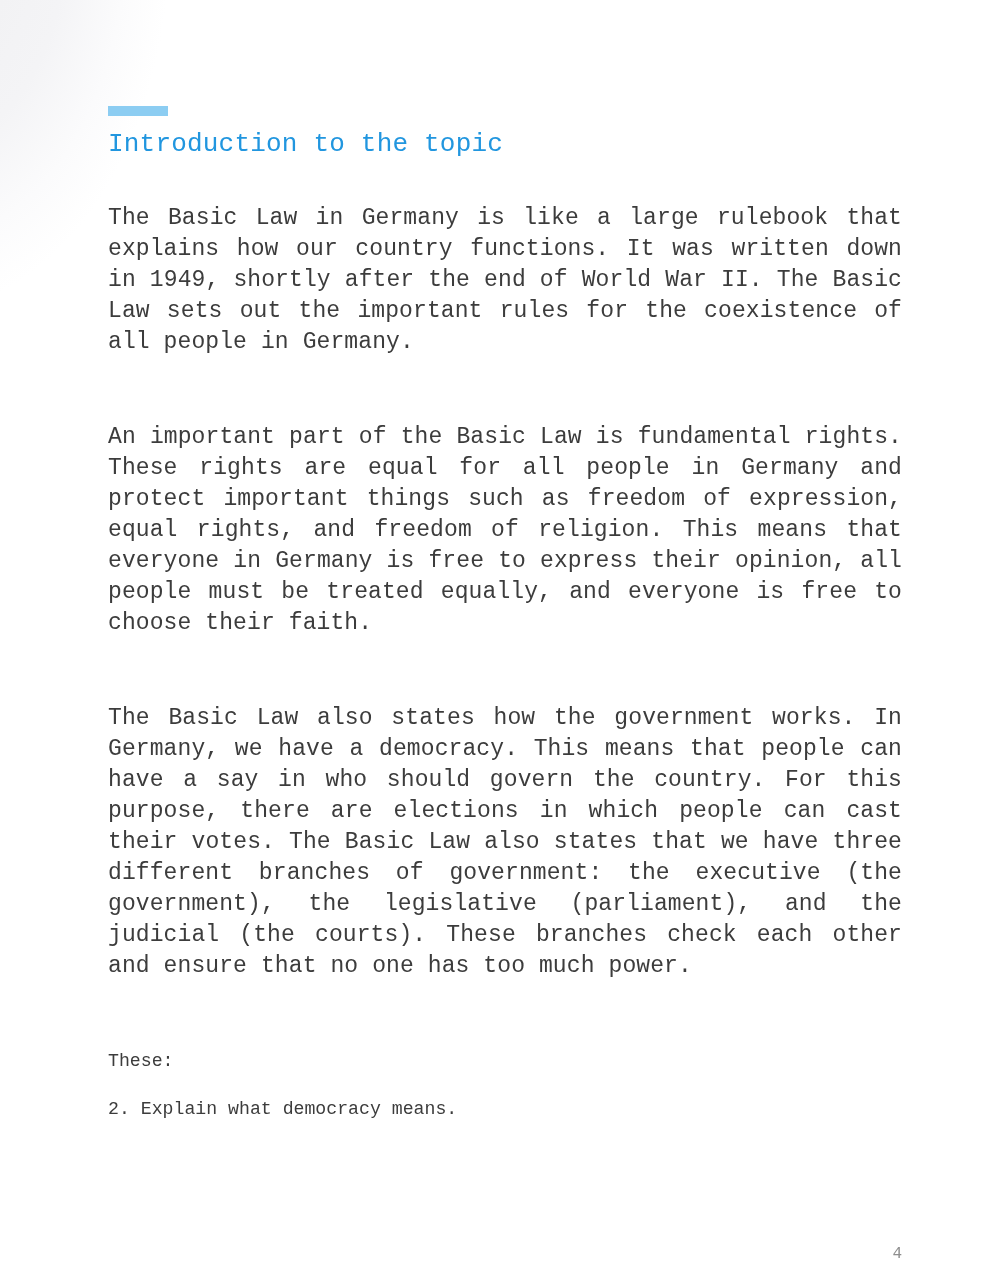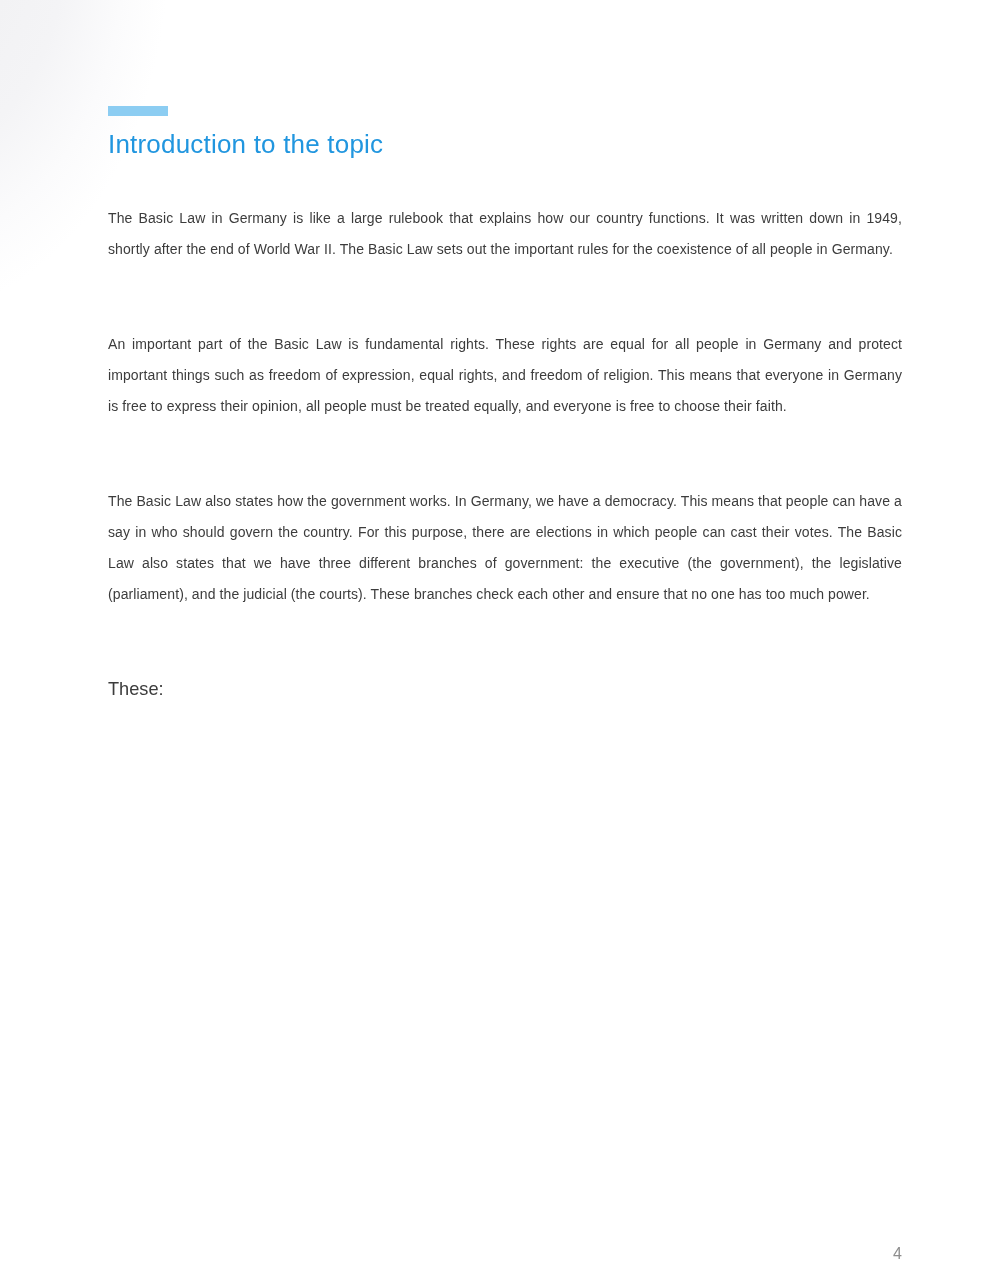--- a/index.html
+++ b/index.html
@@ -6,21 +6,21 @@
     margin: 0;
     padding: 0;
     background: #ffffff;
   }
   .page {
     position: relative;
     width: 1008px;
     height: 1284px;
     background: #ffffff;
     overflow: hidden;
-    font-family: Liberation Sans, sans-serif;
+    font-family: Liberation Mono, monospace;
   }
   .corner-shade {
     position: absolute;
     top: 0;
     left: 0;
     width: 180px;
     height: 420px;
     background: radial-gradient(ellipse 300px 460px at -70px -60px,
       #efeff1 0%, #f4f4f6 45%, #fbfbfc 65%, rgba(255,255,255,0) 80%);
     pointer-events: none;
@@ -40,21 +40,21 @@
   h1.title {
     margin: 13px 0 0 0;
     font-size: 26px;
     line-height: 30px;
     font-weight: 400;
     letter-spacing: 0.2px;
     color: var(--accent, #2196df);
   }
   p.body-para {
     margin: 12px 0 64px 0;
-    font-size: 14px;
+    font-size: 23px;
     line-height: 31px;
     font-weight: 400;
     letter-spacing: 0.1px;
     color: var(--body-text, #3c3c3c);
     text-align: justify;
   }
   p.first-para {
     margin-top: 44px;
   }
   p.tasks-label {
@@ -92,19 +92,20 @@
 
     <p class="body-para first-para">The Basic Law in Germany is like a large rulebook that explains how our country functions. It was written down in 1949, shortly after the end of World War II. The Basic Law sets out the important rules for the coexistence of all people in Germany.</p>
 
     <p class="body-para">An important part of the Basic Law is fundamental rights. These rights are equal for all people in Germany and protect important things such as freedom of expression, equal rights, and freedom of religion. This means that everyone in Germany is free to express their opinion, all people must be treated equally, and everyone is free to choose their faith.</p>
 
     <p class="body-para">The Basic Law also states how the government works. In Germany, we have a democracy. This means that people can have a say in who should govern the country. For this purpose, there are elections in which people can cast their votes. The Basic Law also states that we have three different branches of government: the executive (the government), the legislative (parliament), and the judicial (the courts). These branches check each other and ensure that no one has too much power.</p>
 
     <p class="tasks-label">These:</p>
 
 
+    <p class="task-item">2. Explain what democracy means.</p>
 
 
   </div>
 
   <div class="page-number">4</div>
 
 </div>
 
 </body></html>

